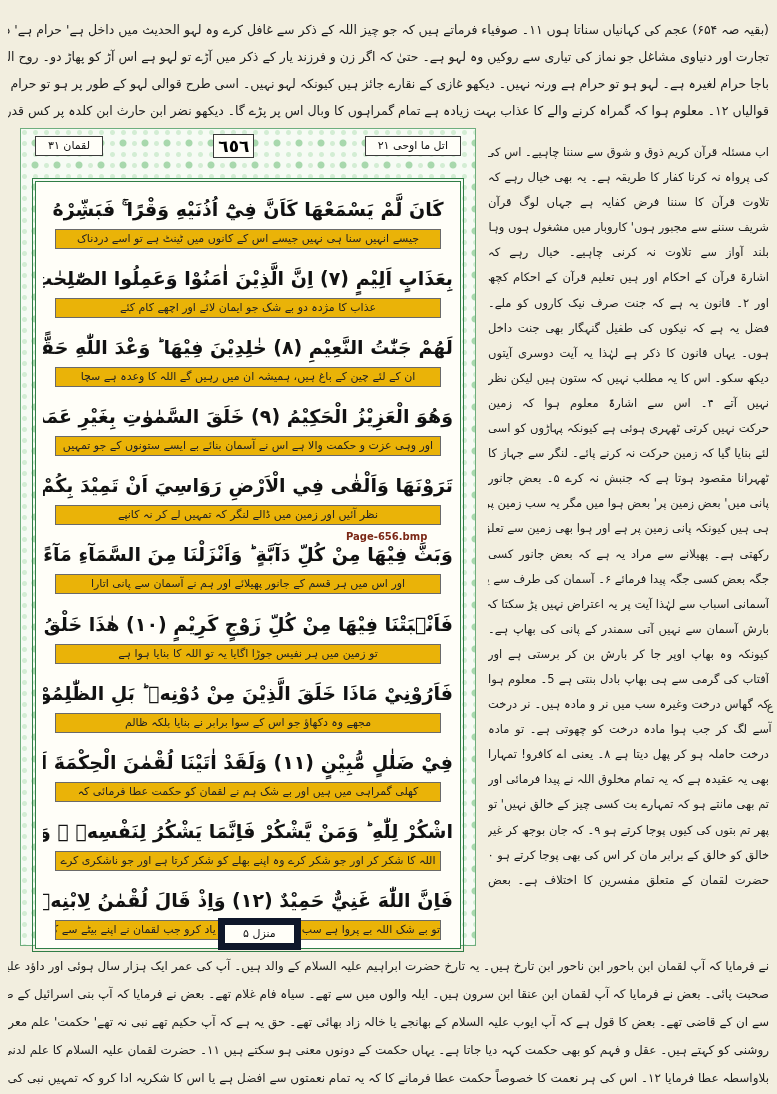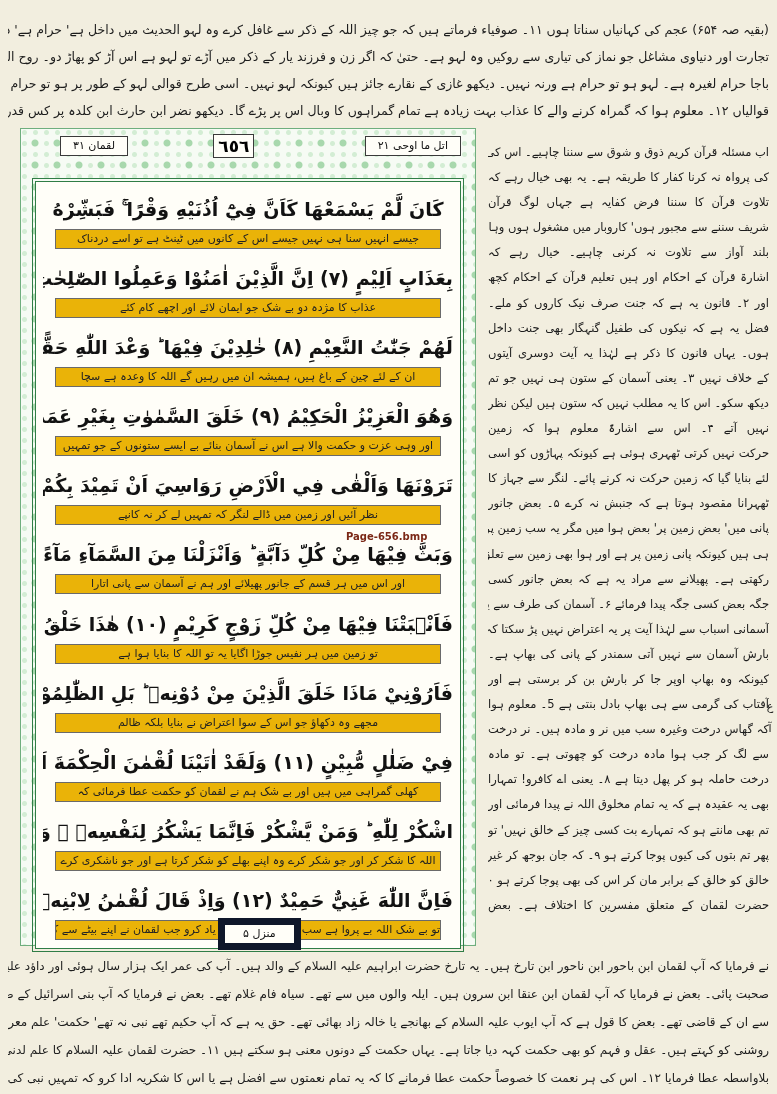--- a/index.html
+++ b/index.html
@@ -27,21 +27,21 @@
       radial-gradient(circle, #a8d8ad 3px, transparent 4px),
       radial-gradient(circle, #d3edd4 2px, transparent 3px);
     background-size:22px 22px, 11px 11px;
     background-position:3px 3px, 9px 9px;
     border:1px solid #6fae7e;
     padding:3px 14px 14px 14px;
   }
   .frame-header{display:flex; align-items:center; justify-content:space-between; height:26px; margin:1px 0 4px;}
   .cartouche{
     background:#fffef8; border:1px solid #3a3a3a; color:#101010;
-    font-size:11px; line-height:18px; padding:0 12px; white-space:nowrap;margin-left:25px;
+    font-size:11px; line-height:18px; padding:0 12px; white-space:nowrap;
   }
   .page-num{
     background:#fffef8; border:1px solid #3a3a3a; color:#000;
     font-size:17px; font-weight:bold; line-height:22px; padding:0 4px;
   }
   .inner{
     box-sizing:border-box; height:calc(100% - 31px);
     background:#fffef8;
     border:1.5px solid #2f7d46; outline:1px solid #2f7d46; outline-offset:2px;
     padding:8px 7px; display:flex; flex-direction:column; justify-content:space-between;margin-top:22px;
@@ -120,21 +120,21 @@
       <div class="verse-row">
         <div class="ar">وَبَثَّ فِيْهَا مِنْ كُلِّ دَآبَّةٍ ؕ وَاَنْزَلْنَا مِنَ السَّمَآءِ مَآءً</div>
         <div class="ur">اور اس میں ہر قسم کے جانور پھیلائے اور ہم نے آسمان سے پانی اتارا</div>
       </div>
       <div class="verse-row">
         <div class="ar">فَاَنْۢبَتْنَا فِيْهَا مِنْ كُلِّ زَوْجٍ كَرِيْمٍ (١٠) هٰذَا خَلْقُ اللّٰهِ</div>
         <div class="ur">تو زمین میں ہر نفیس جوڑا اگایا یہ تو اللہ کا بنایا ہوا ہے</div>
       </div>
       <div class="verse-row">
         <div class="ar">فَاَرُوْنِيْ مَاذَا خَلَقَ الَّذِيْنَ مِنْ دُوْنِهٖ ؕ بَلِ الظّٰلِمُوْنَ</div>
-        <div class="ur">مجھے وہ دکھاؤ جو اس کے سوا اعتراض نے بنایا بلکہ ظالم</div>
+        <div class="ur">مجھے وہ دکھاؤ جو اس کے سوا برابر نے بنایا بلکہ ظالم</div>
       </div>
       <div class="verse-row">
         <div class="ar">فِيْ ضَلٰلٍ مُّبِيْنٍ (١١) وَلَقَدْ اٰتَيْنَا لُقْمٰنَ الْحِكْمَةَ اَنِ</div>
         <div class="ur">کھلی گمراہی میں ہیں اور بے شک ہم نے لقمان کو حکمت عطا فرمائی کہ</div>
       </div>
       <div class="verse-row">
         <div class="ar">اشْكُرْ لِلّٰهِ ؕ وَمَنْ يَّشْكُرْ فَاِنَّمَا يَشْكُرُ لِنَفْسِهٖ ۚ وَمَنْ كَفَرَ</div>
         <div class="ur">اللہ کا شکر کر اور جو شکر کرے وہ اپنے بھلے کو شکر کرتا ہے اور جو ناشکری کرے</div>
       </div>
       <div class="verse-row">
@@ -149,21 +149,20 @@
   <div class="tafsir">
     <div class="t-line">اب مسئلہ قرآن کریم ذوق و شوق سے سننا چاہیے۔ اس کی</div>
     <div class="t-line">کی پرواہ نہ کرنا کفار کا طریقہ ہے۔ یہ بھی خیال رہے کہ</div>
     <div class="t-line">تلاوت قرآن کا سننا فرض کفایہ ہے جہاں لوگ قرآن</div>
     <div class="t-line">شریف سننے سے مجبور ہوں' کاروبار میں مشغول ہوں وہاں</div>
     <div class="t-line">بلند آواز سے تلاوت نہ کرنی چاہیے۔ خیال رہے کہ</div>
     <div class="t-line">اشارۃ قرآن کے احکام اور ہیں تعلیم قرآن کے احکام کچھ</div>
     <div class="t-line">اور ۲۔ قانون یہ ہے کہ جنت صرف نیک کاروں کو ملے۔</div>
     <div class="t-line">فضل یہ ہے کہ نیکوں کی طفیل گنہگار بھی جنت داخل</div>
     <div class="t-line">ہوں۔ یہاں قانون کا ذکر ہے لہٰذا یہ آیت دوسری آیتوں</div>
-    <div class="t-line">کے خلاف نہیں ۳۔ یعنی آسمان کے ستون ہی نہیں جو تم</div>
     <div class="t-line">دیکھ سکو۔ اس کا یہ مطلب نہیں کہ ستون ہیں لیکن نظر</div>
     <div class="t-line">نہیں آتے ۴۔ اس سے اشارۃً معلوم ہوا کہ زمین</div>
     <div class="t-line">حرکت نہیں کرتی ٹھہری ہوئی ہے کیونکہ پہاڑوں کو اسی</div>
     <div class="t-line">لئے بنایا گیا کہ زمین حرکت نہ کرنے پائے۔ لنگر سے جہاز کا</div>
     <div class="t-line">ٹھہرانا مقصود ہوتا ہے کہ جنبش نہ کرے ۵۔ بعض جانور</div>
     <div class="t-line">پانی میں' بعض زمین پر' بعض ہوا میں مگر یہ سب زمین پر</div>
     <div class="t-line">ہی ہیں کیونکہ پانی زمین پر ہے اور ہوا بھی زمین سے تعلق</div>
     <div class="t-line">رکھتی ہے۔ پھیلانے سے مراد یہ ہے کہ بعض جانور کسی</div>
     <div class="t-line">جگہ بعض کسی جگہ پیدا فرمائے ۶۔ آسمان کی طرف سے یا</div>
     <div class="t-line">آسمانی اسباب سے لہٰذا آیت پر یہ اعتراض نہیں پڑ سکتا کہ</div>

